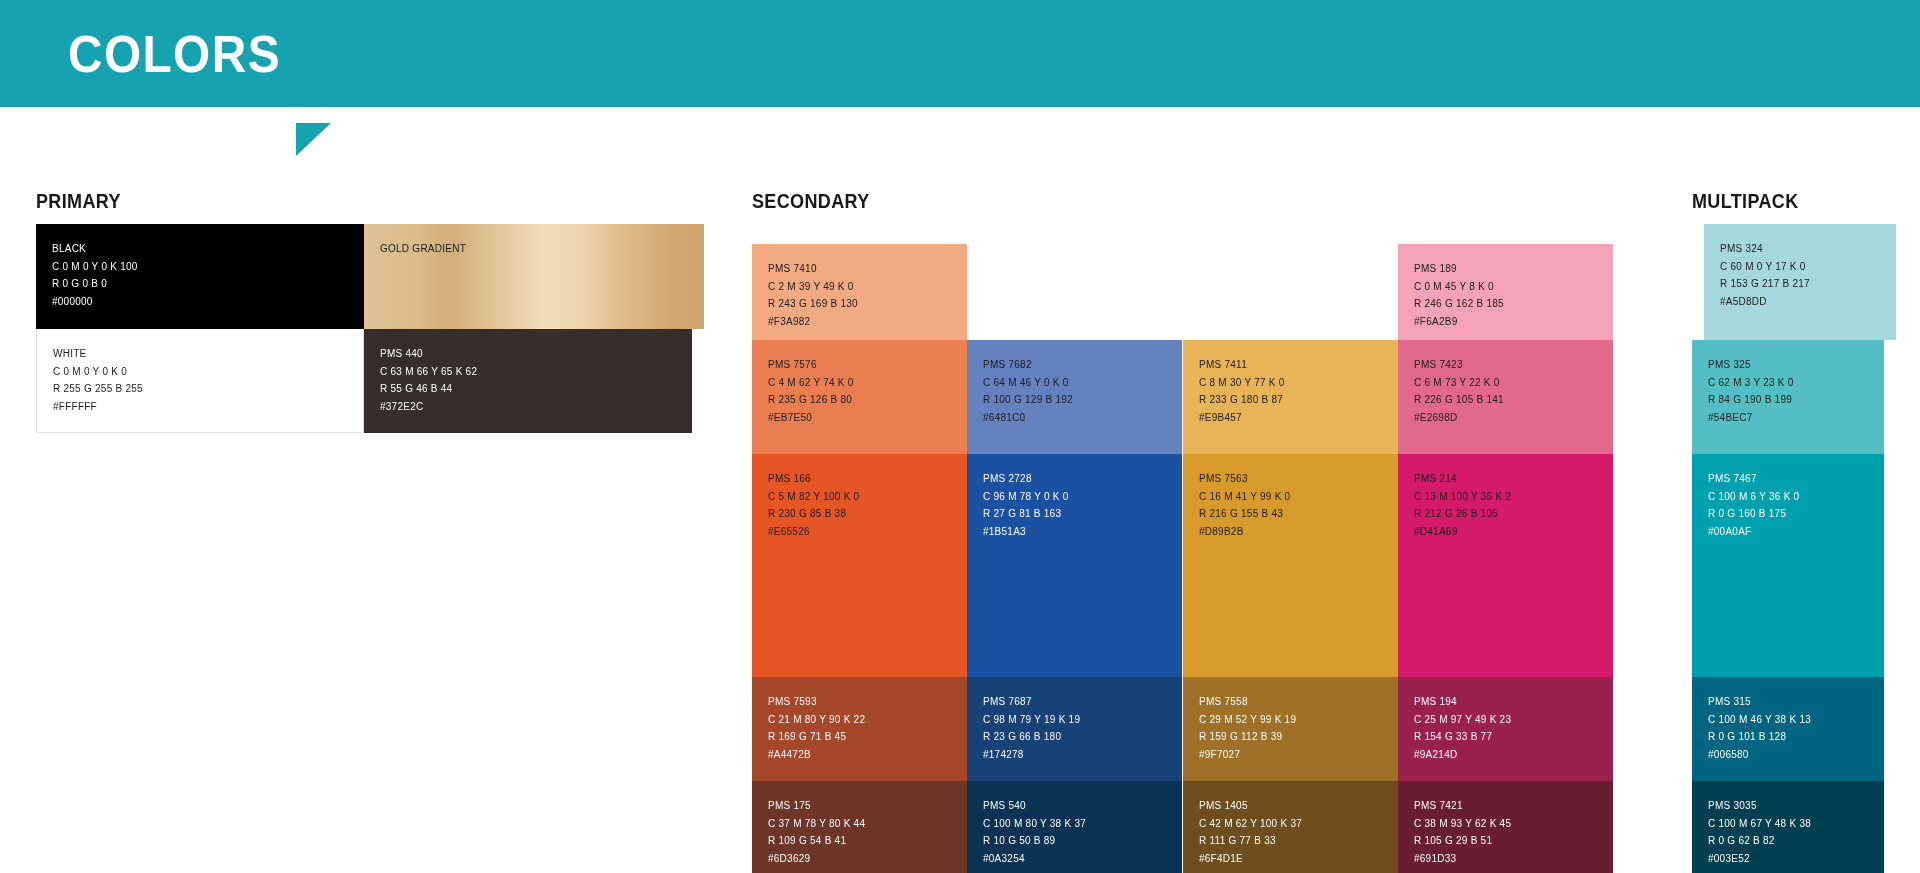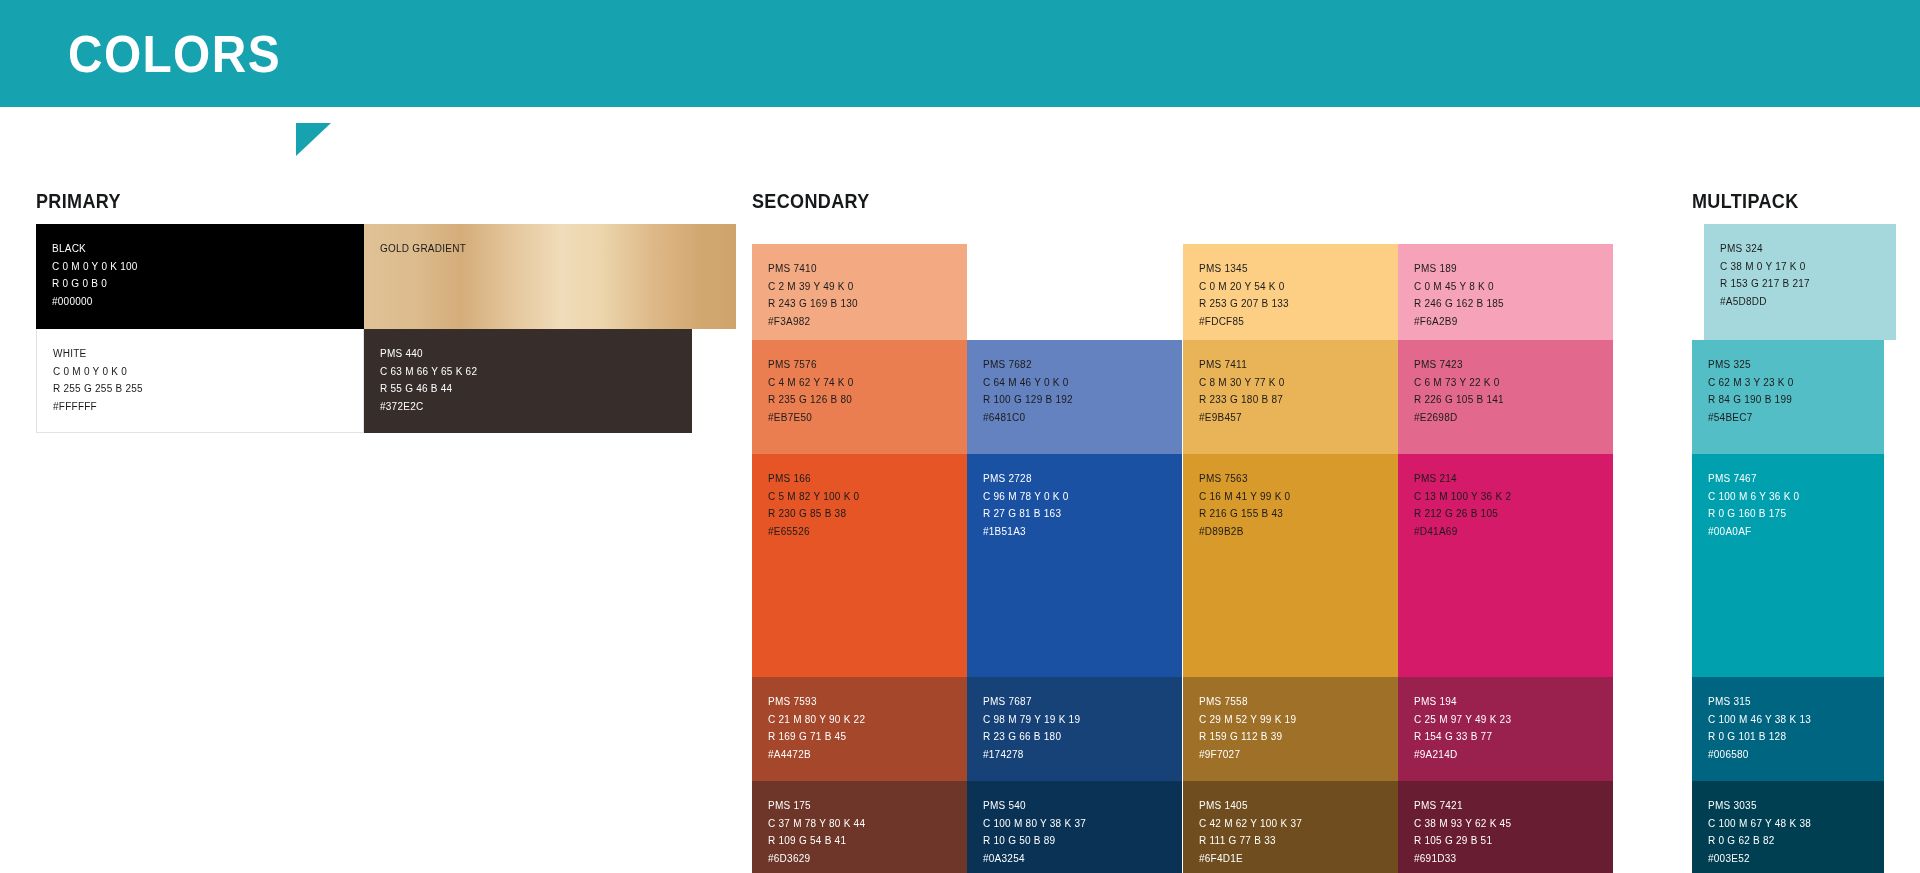--- a/index.html
+++ b/index.html
@@ -64,21 +64,21 @@
   .ink-dark  .lines { color: #1b1b1b; }
   .ink-light .lines { color: #ffffff; }
 
   
   #primary-group {
     position: absolute;
     left: 36px; top: 224px;
     width: 656px; height: 209px;
   }
   #sw-black  { left: 0px;   top: 0px;   width: 328px; height: 105px; background:#000000; }
-  #sw-gold   { left: 328px; top: 0px;   width: 372px; height: 105px;
+  #sw-gold   { left: 328px; top: 0px;   width: 340px; height: 105px;
                background: linear-gradient(90deg,
                   #e0c296 0%, #dcbb8d 14%, #d4ad7a 26%,
                   #e4c79c 40%, #f0dcba 53%, #edd6ae 63%,
                   #ddb887 78%, #d2a871 90%, #cfa46c 100%); }
   #sw-white  { left: 0px;   top: 105px; width: 328px; height: 104px; background:#FFFFFF;
                border:1px solid #e2e2e2; border-top:none; }
   #sw-pms440 { left: 328px; top: 105px; width: 328px; height: 104px; background:#372E2C; }
 
   
   #secondary-grid {
@@ -155,28 +155,20 @@
   </div>
 <div id="secondary-grid">
     <div class="swatch ink-dark sec-cell sec-col-0 sec-row-0" style="background: rgb(243, 169, 130);">
       <div class="lines">
         <div>PMS 7410</div>
         <div>C 2  M 39  Y 49  K 0</div>
         <div>R 243  G 169  B 130</div>
         <div>#F3A982</div>
       </div>
     </div>
-    <div class="swatch ink-dark sec-cell sec-col-2 sec-row-0" style="background: rgb(253, 207, 133);">
-      <div class="lines">
-        <div>PMS 1345</div>
-        <div>C 0  M 20  Y 54  K 0</div>
-        <div>R 253  G 207  B 133</div>
-        <div>#FDCF85</div>
-      </div>
-    </div>
     <div class="swatch ink-dark sec-cell sec-col-3 sec-row-0" style="background: rgb(246, 162, 185);">
       <div class="lines">
         <div>PMS 189</div>
         <div>C 0  M 45  Y 8  K 0</div>
         <div>R 246  G 162  B 185</div>
         <div>#F6A2B9</div>
       </div>
     </div>
     <div class="swatch ink-dark sec-cell sec-col-0 sec-row-1" style="background: rgb(235, 126, 80);">
       <div class="lines">
@@ -304,21 +296,21 @@
         <div>C 38  M 93  Y 62  K 45</div>
         <div>R 105  G 29  B 51</div>
         <div>#691D33</div>
       </div>
     </div>
   </div>
 <div id="multipack-group">
     <div class="swatch ink-dark mp-cell mp-row-0" style="background: rgb(165, 216, 221);">
       <div class="lines">
         <div>PMS 324</div>
-        <div>C 38  M 0  Y 17  K 0</div>
+        <div>C 60  M 0  Y 17  K 0</div>
         <div>R 153  G 217  B 217</div>
         <div>#A5D8DD</div>
       </div>
     </div>
     <div class="swatch ink-dark mp-cell mp-row-1" style="background: rgb(84, 190, 199);">
       <div class="lines">
         <div>PMS 325</div>
         <div>C 62  M 3  Y 23  K 0</div>
         <div>R 84  G 190  B 199</div>
         <div>#54BEC7</div>

